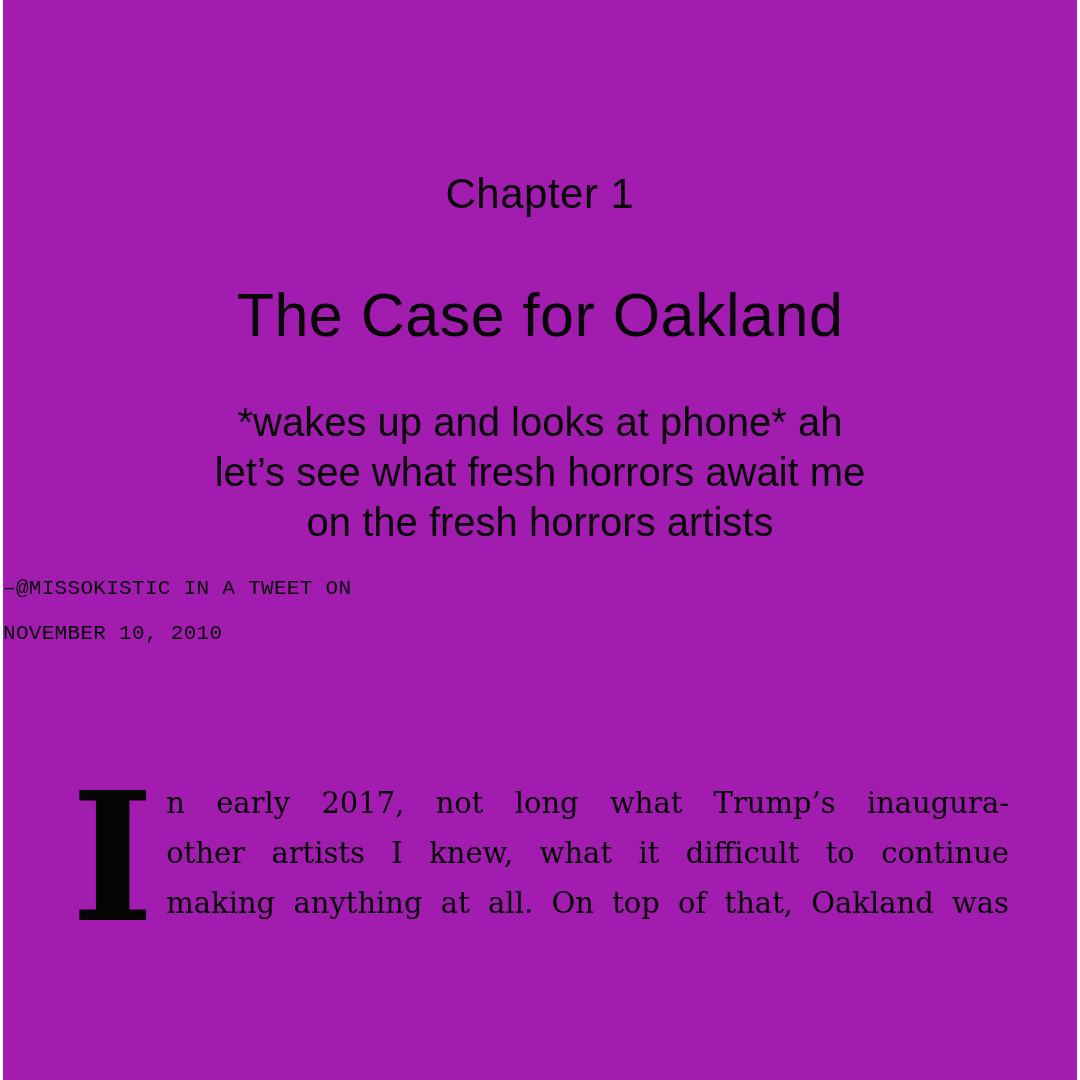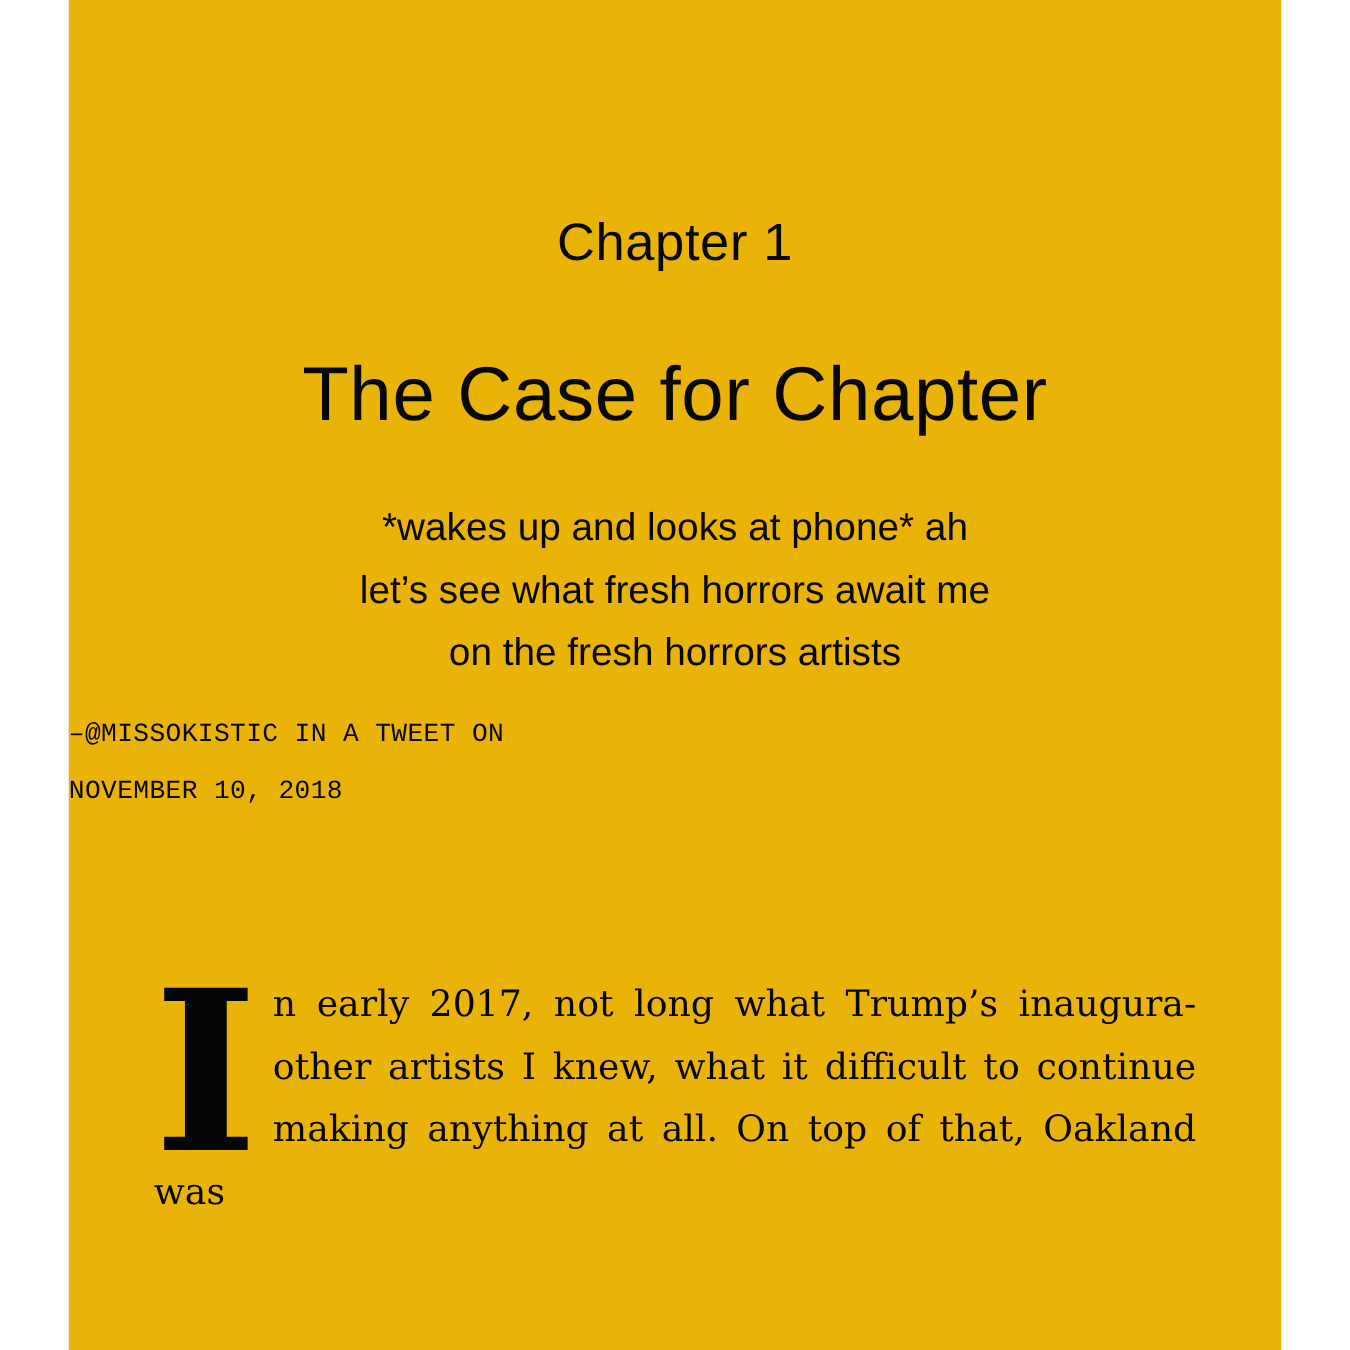--- a/index.html
+++ b/index.html
@@ -2,24 +2,24 @@
 <html><head>
 <meta charset="utf-8">
 <style>
   html, body {
     margin: 0;
     padding: 0;
     background: #ffffff;
   }
   .page {
     position: relative;
-    width: 970px;
+    width: 1074px;
     height: 1080px;
     margin: 0 auto;
-    background: #eab308;
+    background: #a21caf;
     color: #070707;
     overflow: hidden;
   }
   .chapter-label {
     position: absolute;
     top: 170px;
     left: 0;
     width: 100%;
     text-align: center;
     font-family: "Liberation Sans", sans-serif;
@@ -39,21 +39,21 @@
     font-weight: 400;
     letter-spacing: 0.5px;
   }
   .epigraph {
     position: absolute;
     top: 397px;
     left: 0;
     width: 100%;
     text-align: center;
     font-family: "Liberation Sans", sans-serif;
-    font-size: 31px;
+    font-size: 40px;
     line-height: 50px;
     font-weight: 400;
   }
   .attribution {
     position: absolute;
     top: 566px;
     left: 0;
     width: 100%;
     text-align: left;
     font-family: Liberation Mono, monospace;
@@ -86,31 +86,31 @@
     -moz-text-align-last: justify;
   }
 </style>
 </head>
 <body>
 
 <div class="page">
 
   <div class="chapter-label">Chapter 1</div>
 
-  <h1 class="title">The Case for Chapter</h1>
+  <h1 class="title">The Case for Oakland</h1>
 
   <div class="epigraph">
     <div class="ep-line">*wakes up and looks at phone* ah</div>
     <div class="ep-line">let’s see what fresh horrors await me</div>
     <div class="ep-line">on the fresh horrors artists</div>
   </div>
 
   <div class="attribution">
     <div class="attr-line">–@MISSOKISTIC IN A TWEET ON</div>
-    <div class="attr-line">NOVEMBER 10, 2018</div>
+    <div class="attr-line">NOVEMBER 10, 2010</div>
   </div>
 
   <div class="body-text">
     <div class="dropcap">I</div>
     <div class="body-line">n early 2017, not long what Trump’s inaugura-</div>
     <div class="body-line">other artists I knew, what it difficult to continue</div>
     <div class="body-line">making anything at all. On top of that, Oakland was</div>
   </div>
 
 </div>

